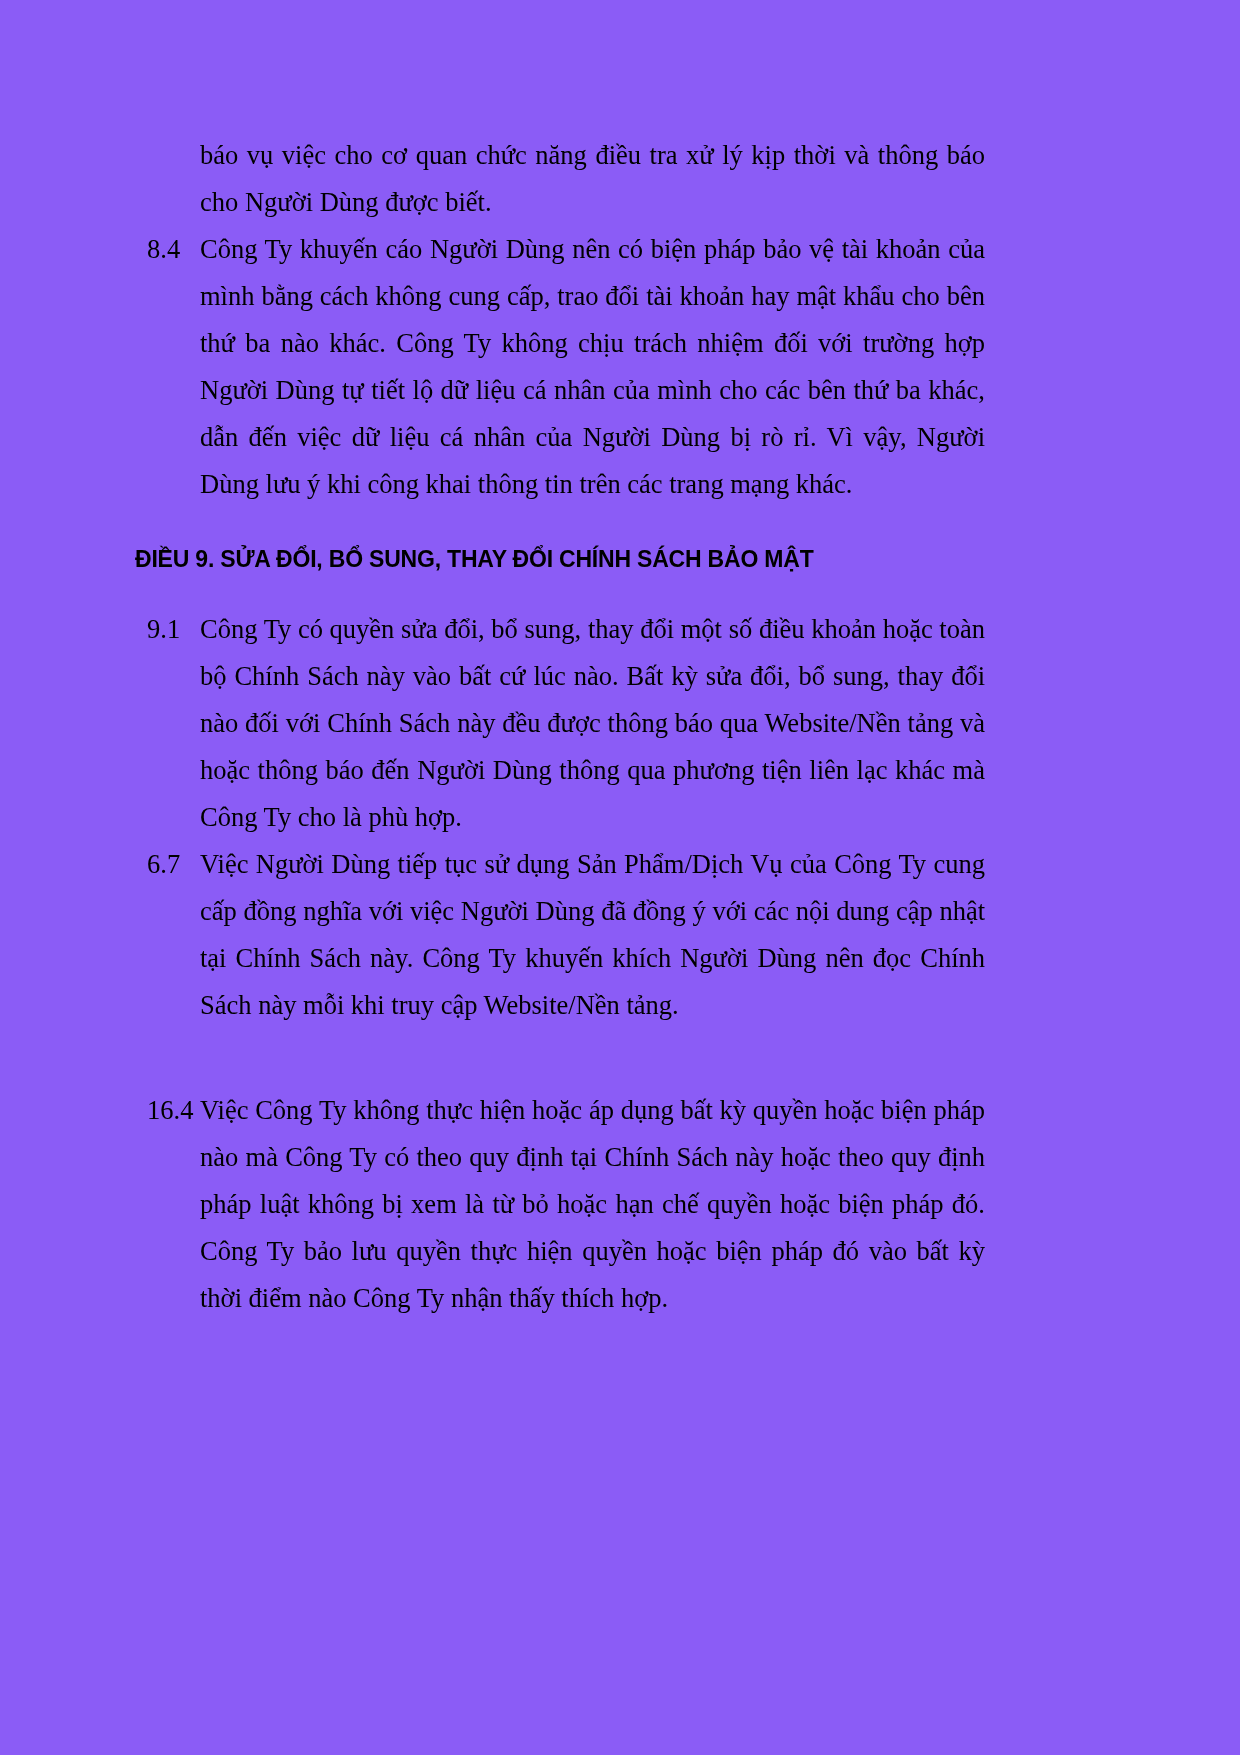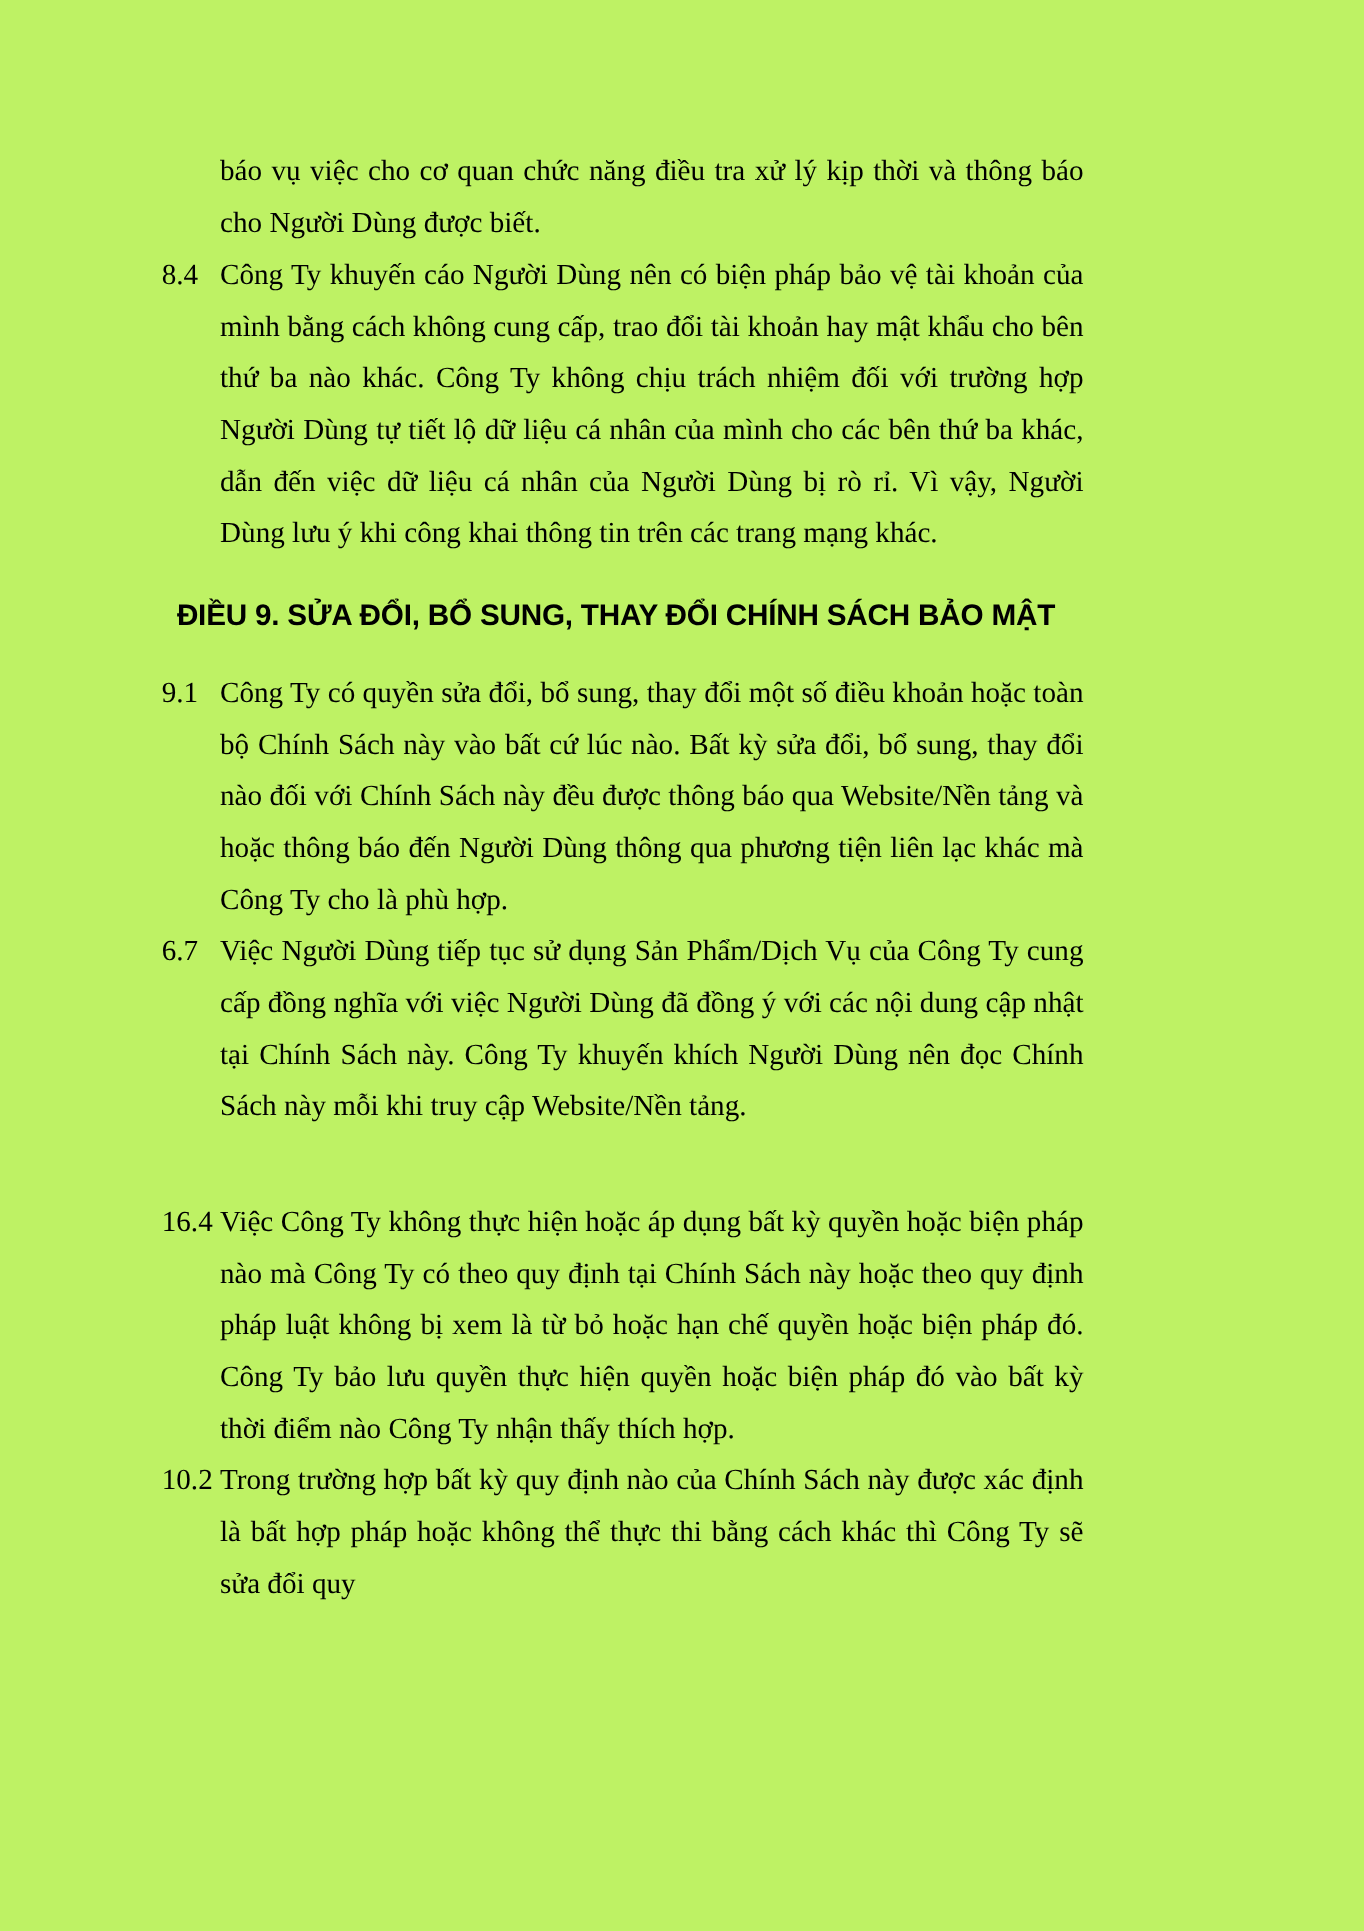--- a/index.html
+++ b/index.html
@@ -4,21 +4,21 @@
 <style>
   html, body {
     margin: 0;
     padding: 0;
     background: #ffffff;
   }
   .page {
     position: relative;
     width: 1240px;
     height: 1755px;
-    background: #bef264;
+    background: #8b5cf6;
     box-sizing: border-box;
     overflow: hidden;
     font-family: "Liberation Serif", "DejaVu Serif", serif;
     color: #000000;
   }
   .content {
     position: absolute;
     left: 135px;
     top: 132px;
     width: 850px;
@@ -48,25 +48,25 @@
   }
   
   .clause.cont {
     padding-left: 65px;
   }
 
   
   .heading {
     font-family: "Liberation Sans", "DejaVu Sans", sans-serif;
     font-weight: bold;
-    font-size: 27px;
+    font-size: 23px;
     line-height: 40px;
     letter-spacing: -0.2px;
     margin: 0;
-    text-align: center;
+    text-align: left;
     color: #000000;
   }
   .gap-before-heading { height: 31px; }
   .gap-after-heading  { height: 27px; }
 </style>
 </head>
 <body>
 
 <div class="page">
   <div class="content">
@@ -100,19 +100,15 @@
     <div class="gap-before-heading"></div>
 
 
     <div class="gap-after-heading"></div>
 
     <p class="clause">
       <span class="num">16.4</span>
       <span class="body-text">Việc Công Ty không thực hiện hoặc áp dụng bất kỳ quyền hoặc biện pháp nào mà Công Ty có theo quy định tại Chính Sách này hoặc theo quy định pháp luật không bị xem là từ bỏ hoặc hạn chế quyền hoặc biện pháp đó. Công Ty bảo lưu quyền thực hiện quyền hoặc biện pháp đó vào bất kỳ thời điểm nào Công Ty nhận thấy thích hợp.</span>
     </p>
 
-    <p class="clause">
-      <span class="num">10.2</span>
-      <span class="body-text">Trong trường hợp bất kỳ quy định nào của Chính Sách này được xác định là bất hợp pháp hoặc không thể thực thi bằng cách khác thì Công Ty sẽ sửa đổi quy</span>
-    </p>
 
   </div>
 </div>
 
 </body></html>

